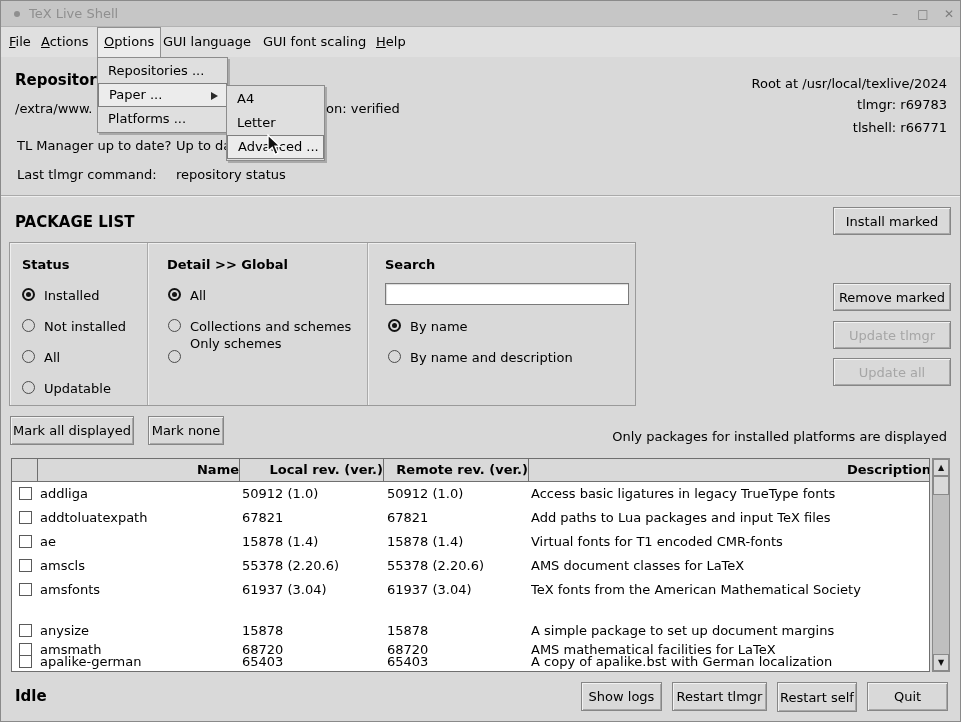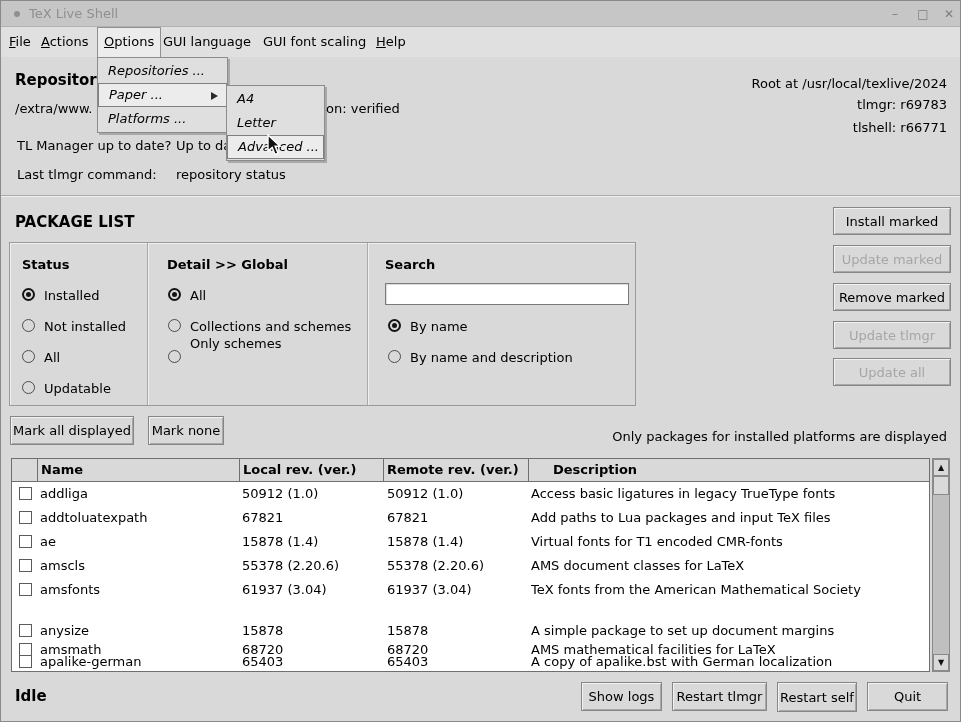--- a/index.html
+++ b/index.html
@@ -34,33 +34,33 @@
 
   .groove { position:absolute; left:0; width:961px; height:2px; border-top:1px solid #aaaaaa; border-bottom:1px solid #efefef; }
 
   
   .panel { position:absolute; left:8px; top:241px; width:627px; height:164px; border:1px solid #9a9a9a; box-shadow:inset 1px 1px 0 #efefef; }
   .vsep { position:absolute; top:0; width:2px; height:162px; border-left:1px solid #aaaaaa; border-right:1px solid #efefef; }
   .search-input { position:absolute; left:375px; top:40px; width:244px; height:22px; background:#fff; border:1px solid #7a7a7a; box-shadow:inset 1px 1px 1px rgba(0,0,0,.15); font-size:13px; padding:0 4px; font-family:inherit; }
 
   
   .table { position:absolute; left:10px; top:457px; width:919px; height:214px; background:#fff; border:1px solid #6f6f6f; overflow:hidden; }
-  .thead { position:absolute; left:0; top:0; width:100%; height:23px; background:#d9d9d9; border-bottom:1px solid #6f6f6f; }
+  .thead { position:absolute; left:0; top:0; width:100%; height:23px; background:#d9d9d9; border-bottom:1px solid #6f6f6f;text-align:right; }
   .hcell { position:absolute; top:0; height:23px; line-height:22px; font-weight:bold; border-left:1px solid #6f6f6f; padding-left:3px; overflow:hidden; white-space:nowrap; }
   .trow { position:absolute; left:0; width:100%; height:24px; }
   .tcell { position:absolute; top:0; height:24px; line-height:24px; white-space:nowrap; overflow:hidden; }
 
   
   .sbar { position:absolute; left:931px; top:457px; width:18px; height:214px; background:#bfbfbf; border:1px solid #8a8a8a; }
   .sbtn { position:absolute; left:0; width:16px; height:17px; background:#d9d9d9; border:1px solid #8a8a8a; font-size:8px; line-height:15px; text-align:center; color:#111; }
   .sthumb { position:absolute; left:0; top:17px; width:16px; height:19px; background:#d9d9d9; border:1px solid #8a8a8a; }
 
   
   .menu { position:absolute; background:#dfdfdf; border:1px solid #8c8c8c; box-shadow:2px 2px 0 rgba(0,0,0,.22); z-index:20; }
-  .menu-item { position:relative; height:24px; line-height:24px; padding-left:10px; white-space:nowrap;font-style:italic; }
+  .menu-item { position:relative; height:24px; line-height:24px; padding-left:10px; white-space:nowrap; }
   .menu-item.active { background:#ececec; border:1px solid #7f7f7f; line-height:22px; }
   .subarrow { position:absolute; right:8px; top:8px; width:0; height:0; border-left:7px solid #2b2b2b; border-top:4px solid transparent; border-bottom:4px solid transparent; }
 
   .cursor { position:absolute; left:266px; top:133px; z-index:30; }
 </style>
 </head>
 <body>
 
 <div class="window">
 
@@ -120,21 +120,20 @@
 
     <div class="lbl b" style="left:375px; top:14px;">Search</div>
     <input class="search-input" value="" style="">
     <span class="radio checked" style="left:378px; top:76px;"></span>
     <div class="lbl" style="left:400px; top:76px;">By name</div>
     <span class="radio" style="left:378px; top:107px;"></span>
     <div class="lbl" style="left:400px; top:107px;">By name and description</div>
   </div>
 
   <div class="btn" style="left:832px; top:206px; width:118px; height:28px;">Install marked</div>
-  <div class="btn disabled" style="left:832px; top:244px; width:118px; height:28px;">Update marked</div>
   <div class="btn" style="left:832px; top:282px; width:118px; height:28px;">Remove marked</div>
   <div class="btn disabled" style="left:832px; top:320px; width:118px; height:28px;">Update tlmgr</div>
   <div class="btn disabled" style="left:832px; top:357px; width:118px; height:28px;text-align:right;">Update all</div>
 
   <div class="btn" style="left:9px; top:415px; width:124px; height:29px;">Mark all displayed</div>
   <div class="btn" style="left:147px; top:415px; width:76px; height:29px;">Mark none</div>
   <div class="lbl" style="right:13px; top:428px;">Only packages for installed platforms are displayed</div>
 
   <div class="table">
     <div class="thead">

